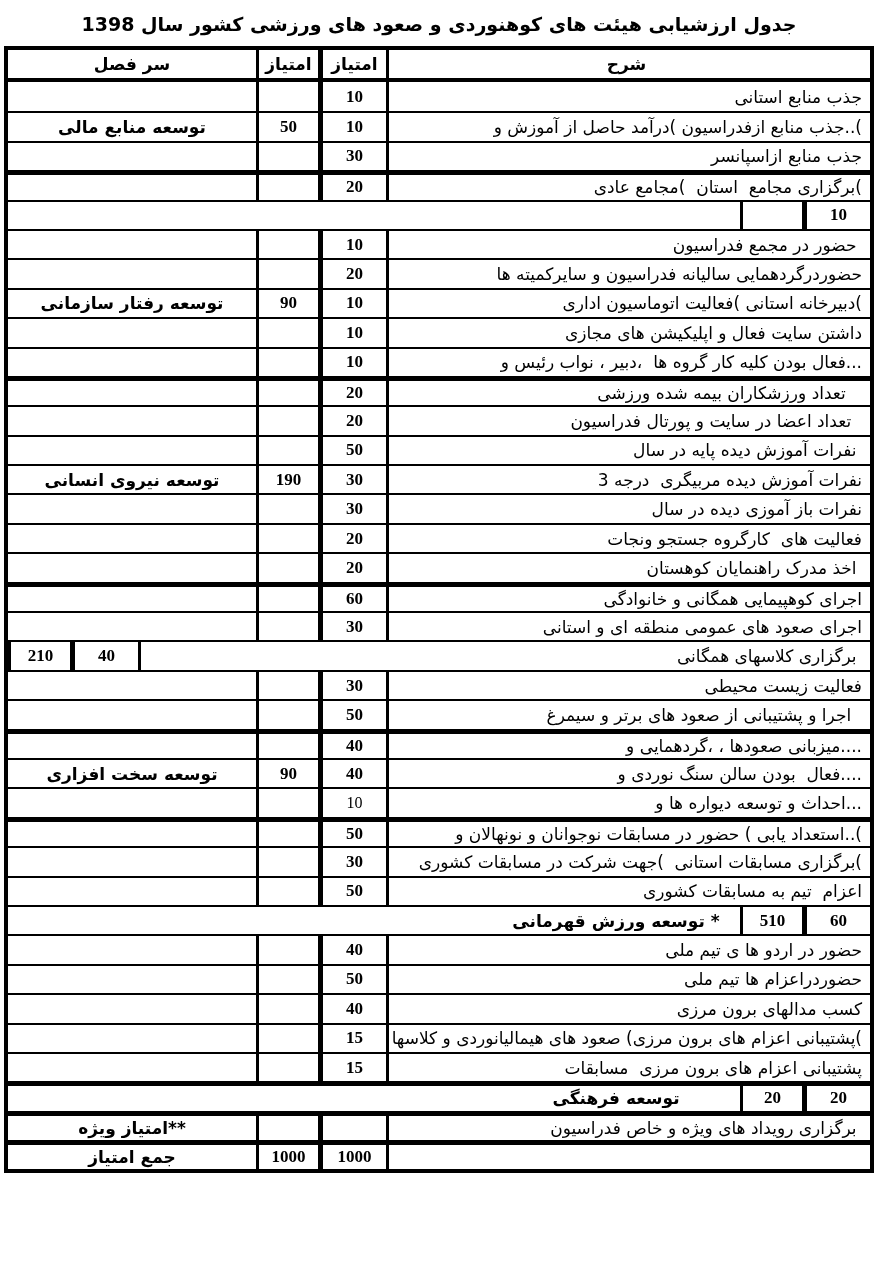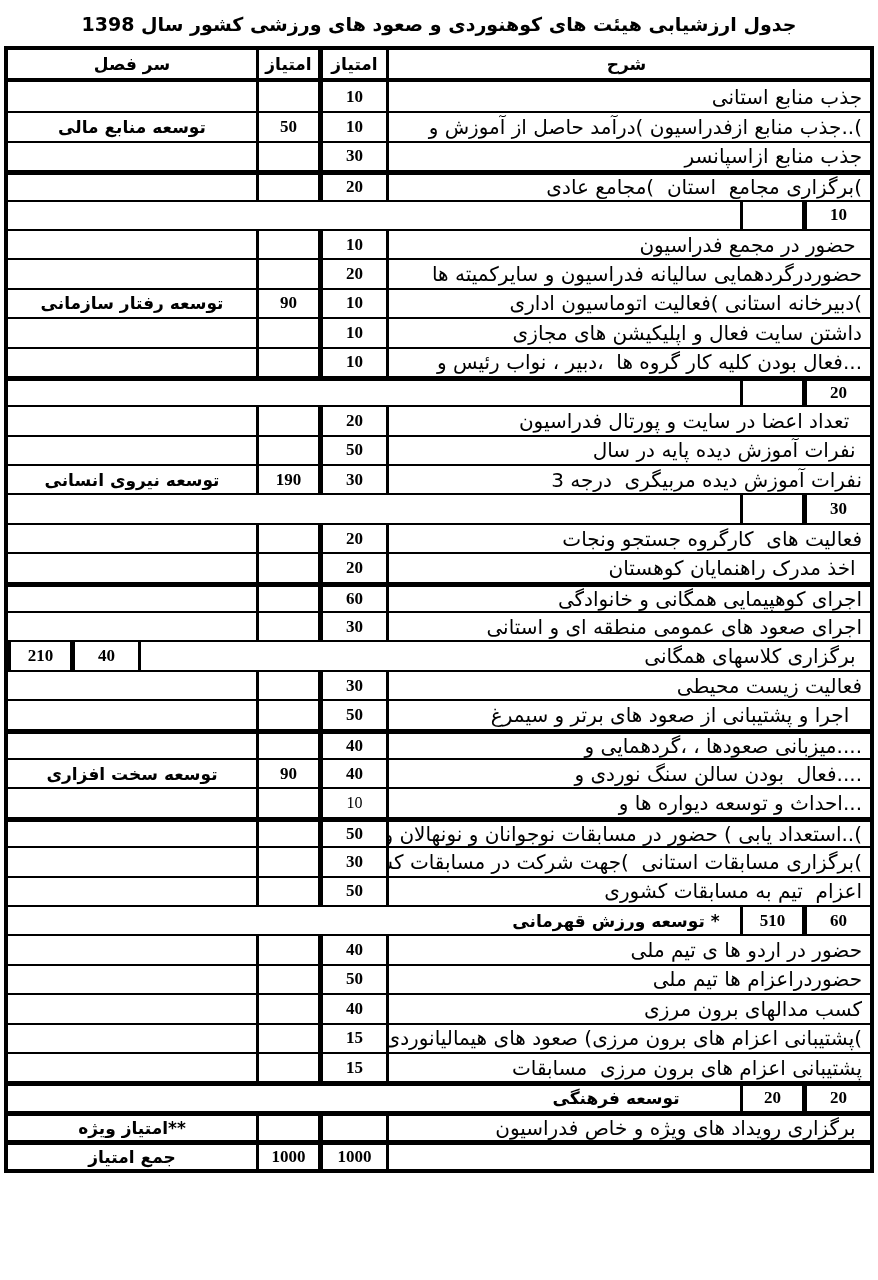--- a/index.html
+++ b/index.html
@@ -33,21 +33,21 @@
   .trow.group-start { border-top: 5px solid #000; }
   .cell {
     display: flex; align-items: center;
     overflow: hidden;
   }
   .col-desc {
     flex: 1 1 auto;
     border-left: 3px solid #000;
     padding: 0 8px 0 2px;
     justify-content: flex-start;
-    font-size: 20px;
+    font-size: 17px;
     white-space: pre;
   }
   .col-score {
     width: 68px; flex: 0 0 68px;
     border-left: 5px solid #000;
     justify-content: center;
   }
   .col-total {
     width: 62px; flex: 0 0 62px;
     border-left: 3px solid #000;
@@ -132,20 +132,21 @@
           <div class="cell col-total num"></div>
           <div class="cell col-chapter"></div>
         </div>
         <div class="row trow">
           <div class="cell col-desc">...فعال بودن کلیه کار گروه ها  ،دبیر ، نواب رئیس و</div>
           <div class="cell col-score num">10</div>
           <div class="cell col-total num"></div>
           <div class="cell col-chapter"></div>
         </div>
         <div class="row trow group-start">
+          <div class="cell col-desc">   تعداد ورزشکاران بیمه شده ورزشی</div>
           <div class="cell col-score num">20</div>
           <div class="cell col-total num"></div>
           <div class="cell col-chapter"></div>
         </div>
         <div class="row trow">
           <div class="cell col-desc">  تعداد اعضا در سایت و پورتال فدراسیون</div>
           <div class="cell col-score num">20</div>
           <div class="cell col-total num"></div>
           <div class="cell col-chapter"></div>
         </div>
@@ -155,20 +156,21 @@
           <div class="cell col-total num"></div>
           <div class="cell col-chapter"></div>
         </div>
         <div class="row trow">
           <div class="cell col-desc">نفرات آموزش دیده مربیگری  درجه 3</div>
           <div class="cell col-score num">30</div>
           <div class="cell col-total num">190</div>
           <div class="cell col-chapter">توسعه نیروی انسانی</div>
         </div>
         <div class="row trow">
+          <div class="cell col-desc">نفرات باز آموزی دیده در سال</div>
           <div class="cell col-score num">30</div>
           <div class="cell col-total num"></div>
           <div class="cell col-chapter"></div>
         </div>
         <div class="row trow">
           <div class="cell col-desc">فعالیت های  کارگروه جستجو ونجات</div>
           <div class="cell col-score num">20</div>
           <div class="cell col-total num"></div>
           <div class="cell col-chapter"></div>
         </div>

